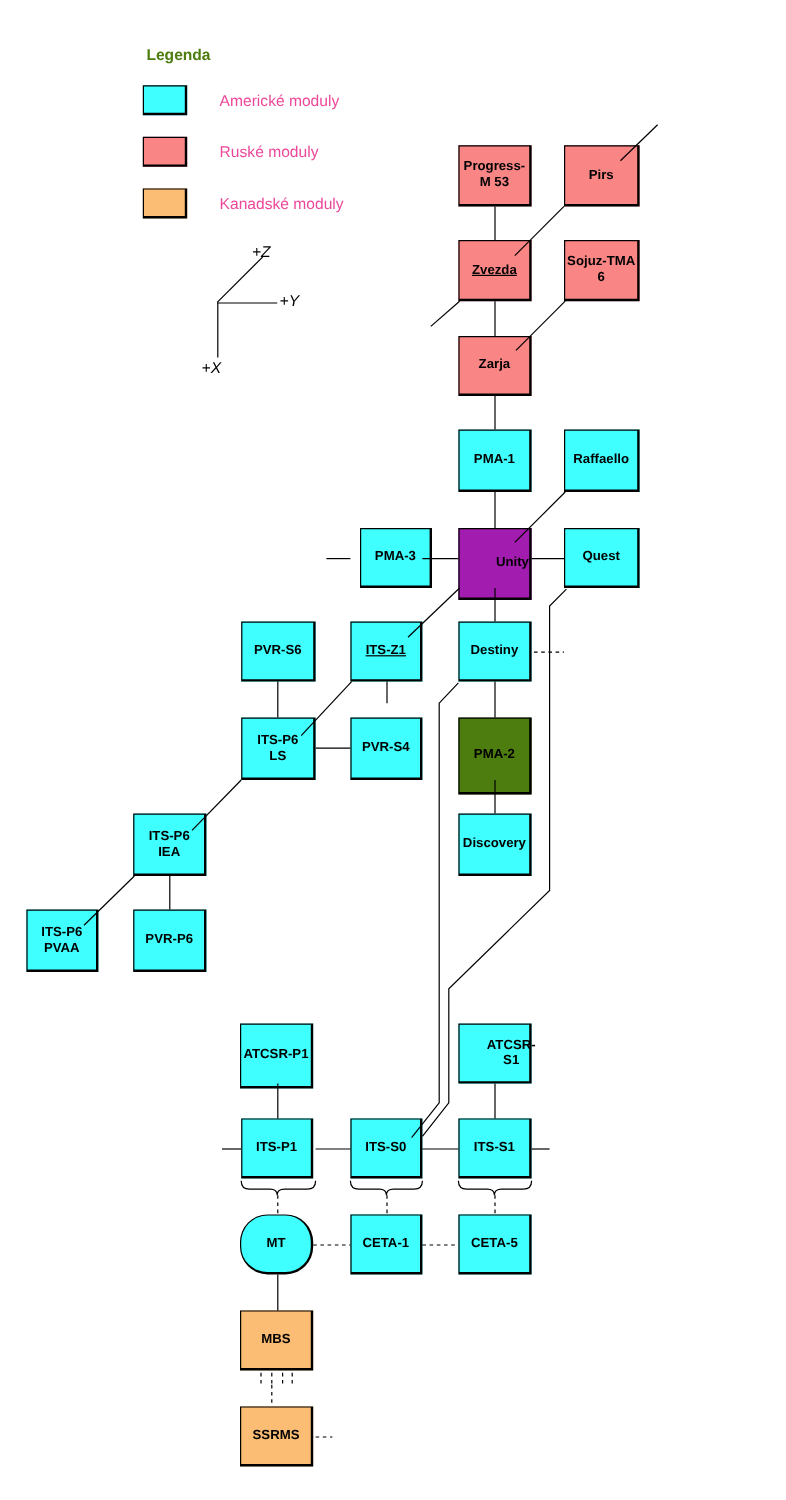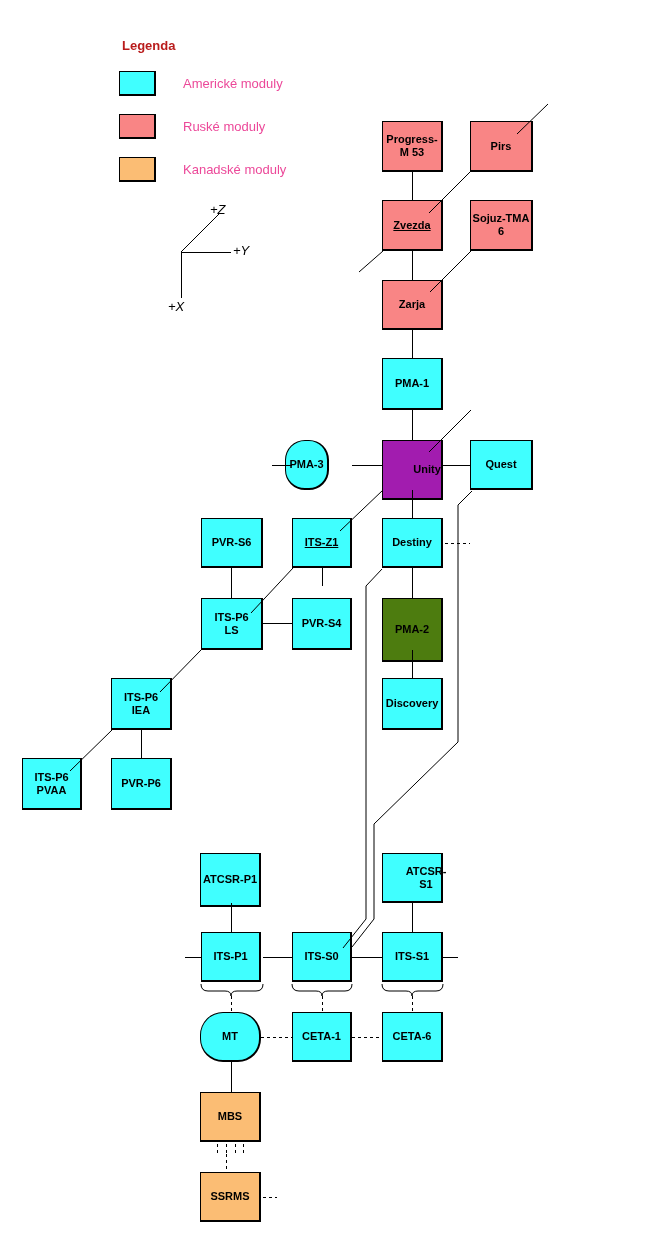--- a/index.html
+++ b/index.html
@@ -9,21 +9,21 @@
   }
   .node{
     position:absolute;box-sizing:border-box;
     border:1px solid #000;border-right-width:2px;border-bottom-width:2px;
     display:flex;align-items:center;justify-content:center;
     font-weight:bold;font-size:11px;line-height:13px;color:#000;
     text-align:center;white-space:pre-line;z-index:2;
   }
   #wires{position:absolute;left:0;top:0;z-index:3;pointer-events:none;}
   .legend{position:absolute;left:119px;top:38px;z-index:2;}
-  .legend-title{font-weight:bold;font-size:13px;color:#b91c1c;margin-left:3px;}
+  .legend-title{font-weight:bold;font-size:13px;color:#4d7c0f;margin-left:3px;}
   .legend-row{position:absolute;left:0;display:flex;align-items:center;}
   .legend-swatch{
     width:37px;height:25px;border:1px solid #000;
     border-right-width:2px;border-bottom-width:2px;box-sizing:border-box;
   }
   .legend-label{font-size:13px;color:#ec4899;margin-left:27px;white-space:nowrap;}
   .axis-label{position:absolute;font-style:italic;font-size:13px;color:#000;z-index:2;}
 </style>
 </head>
 <body>
@@ -51,21 +51,22 @@
   <div class="axis-label" style="left:168px;top:299px;">+X</div>
 
   <div class="node" style="left: 382px; top: 121px; width: 61px; height: 51px; background: rgb(249, 133, 133);">Progress-
 M 53</div>
   <div class="node" style="left: 470px; top: 121px; width: 63px; height: 51px; background: rgb(249, 133, 133);">Pirs</div>
   <div class="node" style="left: 382px; top: 200px; width: 61px; height: 51px; background: rgb(249, 133, 133); text-decoration: underline;">Zvezda</div>
   <div class="node" style="left: 470px; top: 200px; width: 63px; height: 51px; background: rgb(249, 133, 133);">Sojuz-TMA
 6</div>
   <div class="node" style="left: 382px; top: 280px; width: 61px; height: 50px; background: rgb(249, 133, 133);">Zarja</div>
   <div class="node" style="left: 382px; top: 358px; width: 61px; height: 52px; background: rgb(64, 255, 255);">PMA-1</div>
-  <div class="node" style="left: 285px; top: 440px; width: 44px; height: 50px; background: rgb(64, 255, 255); border-radius: 20px;">PMA-3</div>
+  <div class="node" style="left: 470px; top: 358px; width: 63px; height: 52px; background: rgb(64, 255, 255);">Raffaello</div>
+  <div class="node" style="left: 300px; top: 440px; width: 60px; height: 50px; background: rgb(64, 255, 255);">PMA-3</div>
   <div class="node" style="left: 382px; top: 440px; width: 61px; height: 60px; background: #a21caf; padding-left: 30px;">Unity</div>
   <div class="node" style="left: 470px; top: 440px; width: 63px; height: 50px; background: rgb(64, 255, 255);">Quest</div>
   <div class="node" style="left: 201px; top: 518px; width: 62px; height: 50px; background: rgb(64, 255, 255);">PVR-S6</div>
   <div class="node" style="left: 292px; top: 518px; width: 60px; height: 50px; background: rgb(64, 255, 255); text-decoration: underline;">ITS-Z1</div>
   <div class="node" style="left: 382px; top: 518px; width: 61px; height: 50px; background: rgb(64, 255, 255);">Destiny</div>
   <div class="node" style="left: 201px; top: 598px; width: 62px; height: 52px; background: rgb(64, 255, 255);">ITS-P6
 LS</div>
   <div class="node" style="left: 292px; top: 598px; width: 60px; height: 52px; background: rgb(64, 255, 255);">PVR-S4</div>
   <div class="node" style="left: 382px; top: 598px; width: 61px; height: 64px; background: #4d7c0f;">PMA-2</div>
   <div class="node" style="left: 111px; top: 678px; width: 61px; height: 52px; background: rgb(64, 255, 255);">ITS-P6
@@ -74,21 +75,21 @@
   <div class="node" style="left: 22px; top: 758px; width: 60px; height: 52px; background: rgb(64, 255, 255);">ITS-P6
 PVAA</div>
   <div class="node" style="left: 111px; top: 758px; width: 61px; height: 52px; background: rgb(64, 255, 255);">PVR-P6</div>
   <div class="node" style="left: 200px; top: 853px; width: 61px; height: 54px; background: rgb(64, 255, 255);">ATCSR-P1</div>
   <div class="node" style="left: 382px; top: 853px; width: 61px; height: 50px; background: rgb(64, 255, 255); padding-left: 28px;">ATCSR-S1</div>
   <div class="node" style="left: 201px; top: 932px; width: 60px; height: 50px; background: rgb(64, 255, 255);">ITS-P1</div>
   <div class="node" style="left: 292px; top: 932px; width: 60px; height: 50px; background: rgb(64, 255, 255);">ITS-S0</div>
   <div class="node" style="left: 382px; top: 932px; width: 61px; height: 50px; background: rgb(64, 255, 255);">ITS-S1</div>
   <div class="node" style="left: 200px; top: 1012px; width: 61px; height: 50px; background: rgb(64, 255, 255); border-radius: 23px;">MT</div>
   <div class="node" style="left: 292px; top: 1012px; width: 60px; height: 50px; background: rgb(64, 255, 255);">CETA-1</div>
-  <div class="node" style="left: 382px; top: 1012px; width: 61px; height: 50px; background: rgb(64, 255, 255);">CETA-6</div>
+  <div class="node" style="left: 382px; top: 1012px; width: 61px; height: 50px; background: rgb(64, 255, 255);">CETA-5</div>
   <div class="node" style="left: 200px; top: 1092px; width: 61px; height: 50px; background: rgb(251, 189, 116);">MBS</div>
   <div class="node" style="left: 200px; top: 1172px; width: 61px; height: 50px; background: rgb(251, 189, 116);">SSRMS</div>
 
   <svg id="wires" width="655" height="1250" viewBox="0 0 655 1250">
     <g stroke="#000" stroke-width="1" fill="none">
       <line x1="181" y1="252" x2="219" y2="214"></line>
       <line x1="181" y1="252.5" x2="231" y2="252.5"></line>
       <line x1="181.5" y1="252" x2="181.5" y2="298"></line>
     </g>
     <g stroke="#000" stroke-width="1" fill="none">

